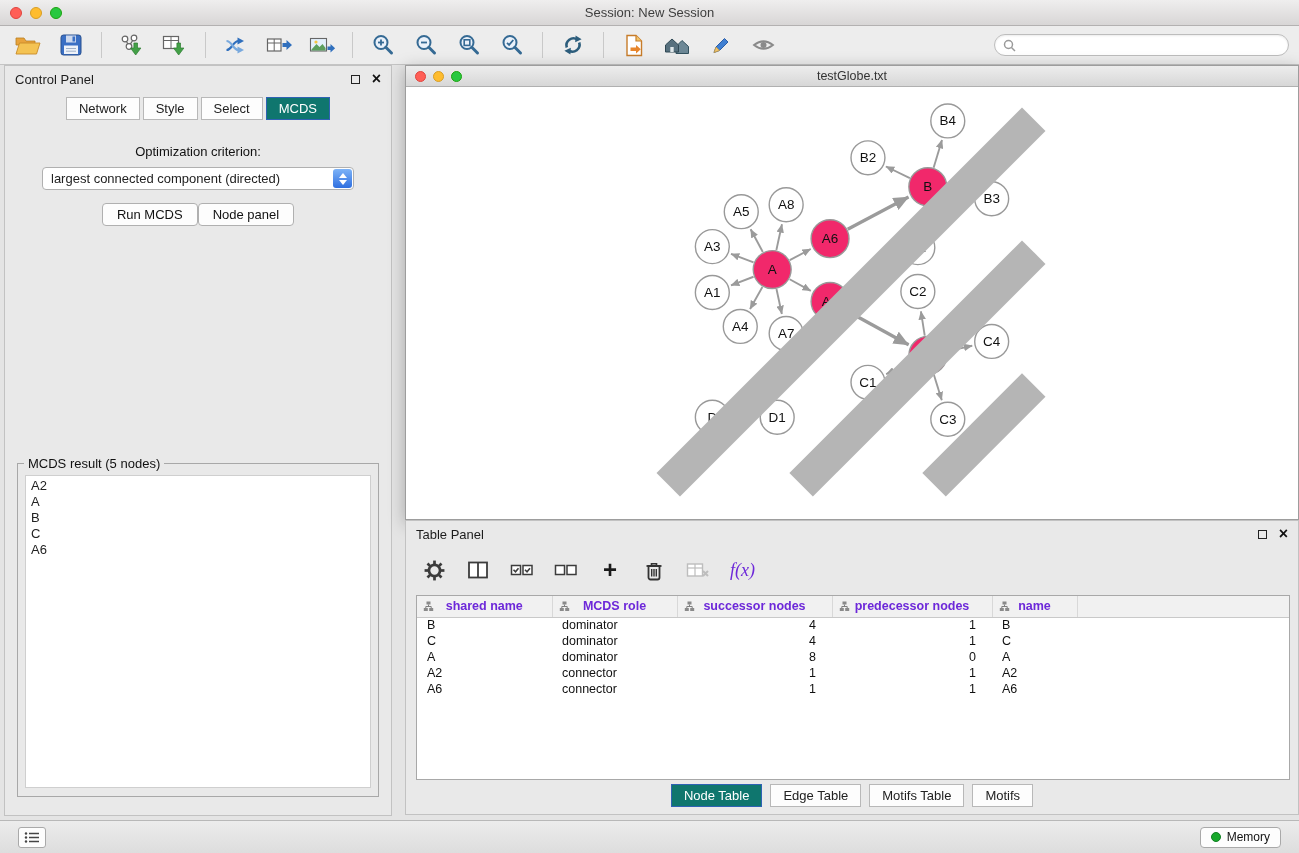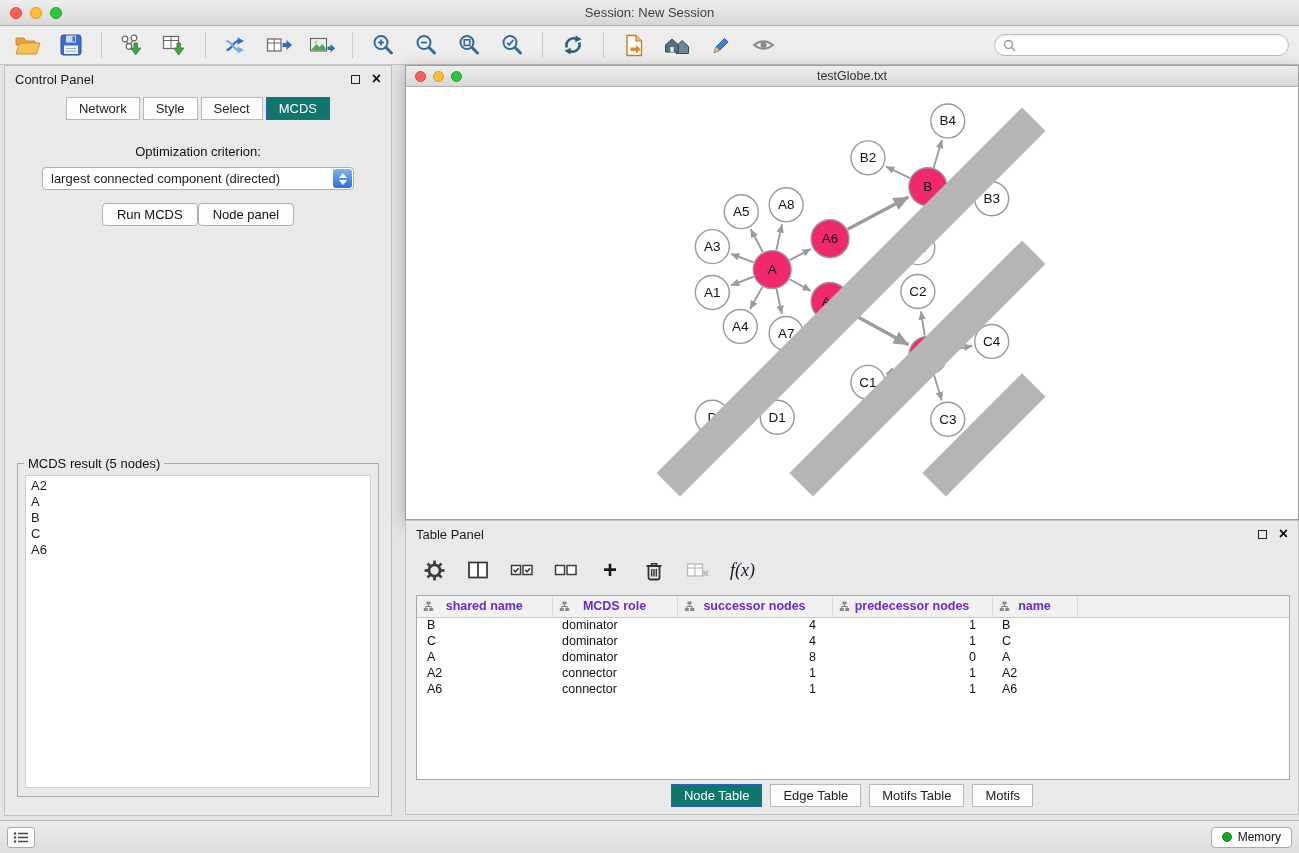--- a/index.html
+++ b/index.html
@@ -106,41 +106,41 @@
   .resize-grip { position:absolute; right:1px; bottom:1px; }
 
   
   .table-panel {
     position:absolute; left:405px; top:455px; right:0; bottom:5px;
     background:#e9e9e9; border:1px solid #c2c2c2;
   }
   .tp-toolbar { display:flex; align-items:center; gap:20px; padding:8px 16px; height:46px; }
   .tp-btn { display:flex; align-items:center; justify-content:center; min-width:24px; height:26px; }
   .plus-glyph { font-size:24px; font-weight:bold; color:#1a1a1a; line-height:20px; }
-  .fx-glyph { font-family:"Liberation Serif", serif; font-style:italic; font-size:18px; color:#0f172a; }
+  .fx-glyph { font-family:"Liberation Serif", serif; font-style:italic; font-size:18px; color:#6d28d9; }
   .table-wrap {
     position:absolute; left:10px; right:8px; top:74px; bottom:34px;
     background:#fff; border:1px solid #a8a8a8; overflow:hidden;
   }
   table.node-table { border-collapse:collapse; width:100%; table-layout:fixed; }
   table.node-table th {
     height:21px; background:#f1f1f1; border-bottom:1px solid #c9c9c9; border-right:1px solid #d8d8d8;
     font-size:12.5px; font-weight:bold; color:#6d28d9; position:relative; text-align:center;
   }
   table.node-table th.filler { border-right:none; }
   .th-icon { position:absolute; left:6px; top:5px; }
   table.node-table td { height:16px; font-size:12.5px; color:#111; padding:0 10px; white-space:nowrap; overflow:hidden; }
   table.node-table td.num { text-align:right; padding-right:16px; }
   .table-tabs { position:absolute; bottom:7px; left:0; right:0; display:flex; justify-content:center; gap:8px; }
 
   
   .statusbar {
     position:absolute; left:0; right:0; bottom:0; height:33px;
     background:linear-gradient(#ececec,#dddddd); border-top:1px solid #b8b8b8;
-    display:flex; align-items:center; padding:0 7px;
+    display:flex; align-items:center; padding:0 18px;
   }
   .menu-btn {
     width:28px; height:21px; border:1px solid #a9a9a9; border-radius:3px; background:#fdfdfd;
     display:flex; align-items:center; justify-content:center;
   }
   .memory-btn {
     margin-left:auto; height:21px; border:1px solid #a9a9a9; border-radius:4px; background:#fdfdfd;
     display:flex; align-items:center; gap:6px; padding:0 10px; font-size:12px; color:#111;
     font-family:"Liberation Sans",sans-serif;
   }

